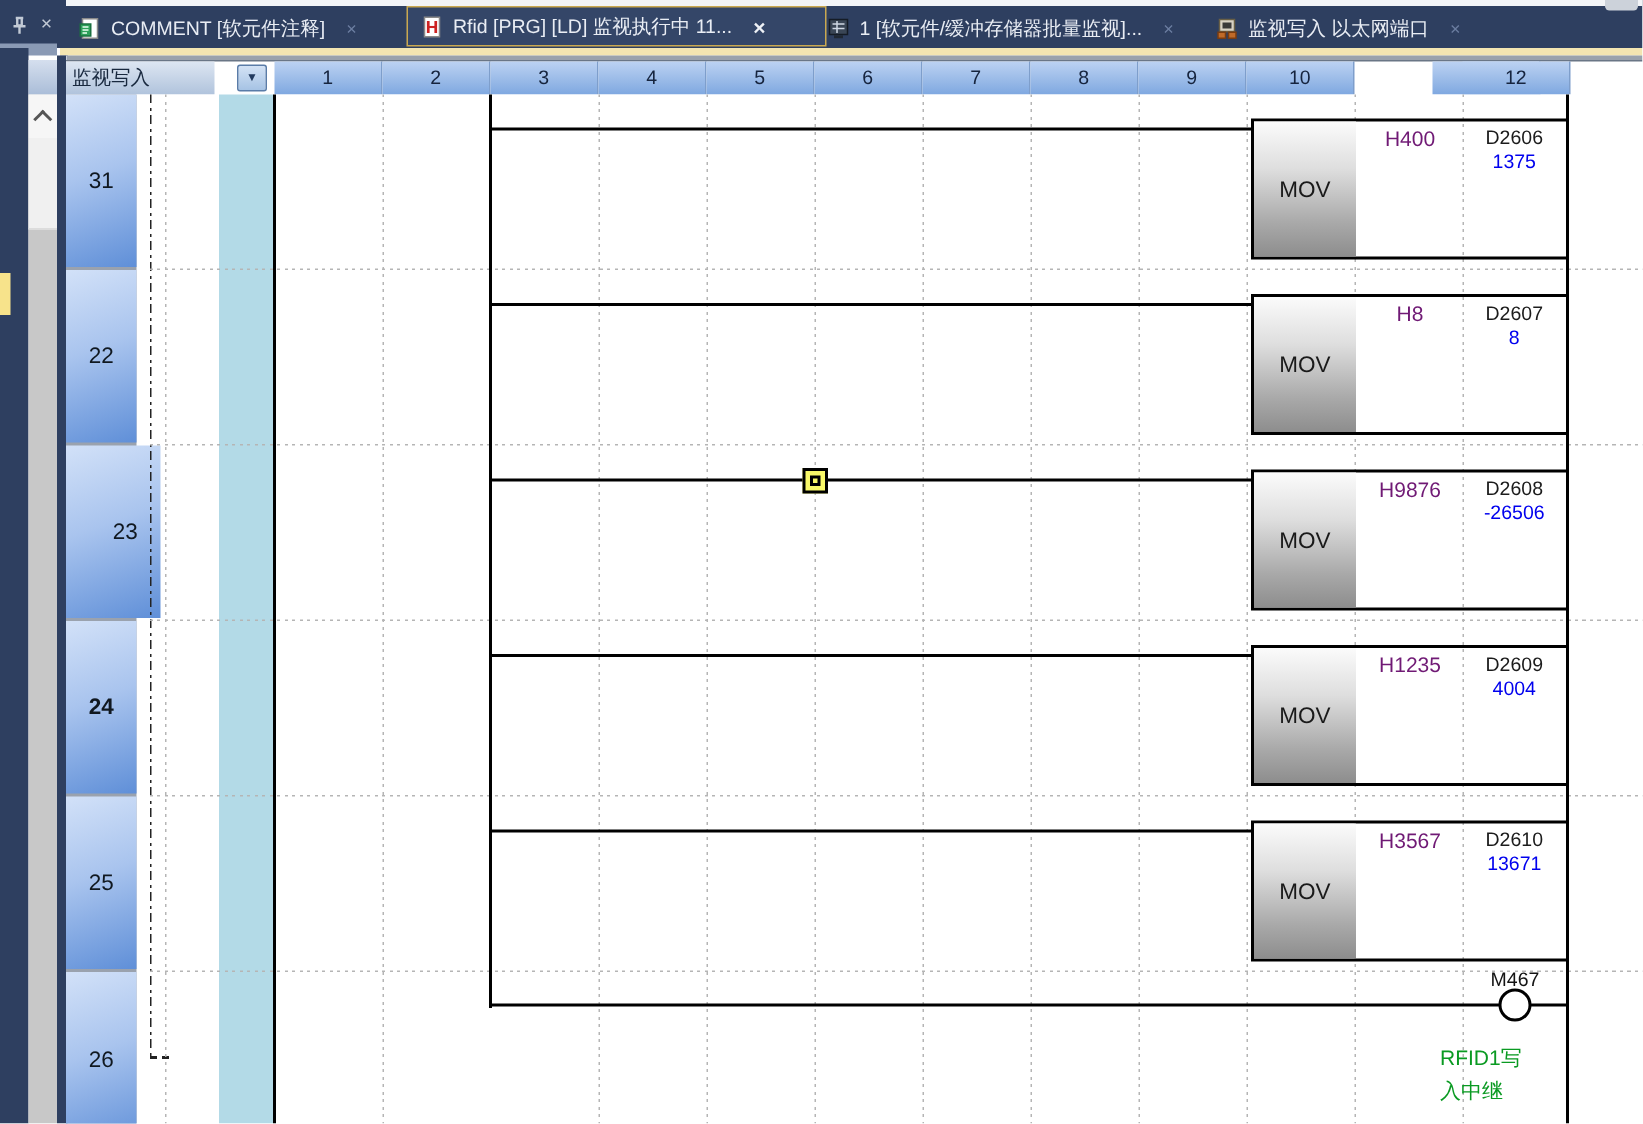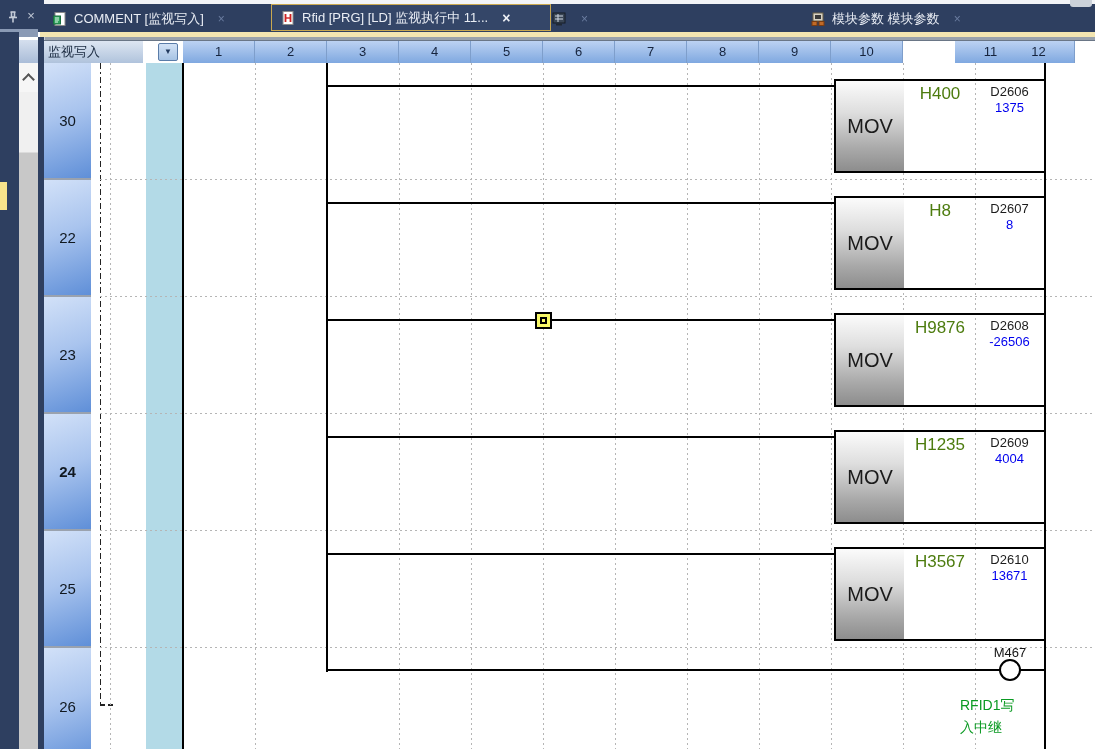--- a/index.html
+++ b/index.html
@@ -60,22 +60,22 @@
   .dashdot{left:100px;top:63px;width:1px;height:643px;
       background:repeating-linear-gradient(180deg,#222 0 6px,transparent 6px 9px,#222 9px 11px,transparent 11px 14px);}
   .dashdot-hook{left:100px;top:704px;width:13px;height:2px;
       background:repeating-linear-gradient(90deg,#222 0 5px,transparent 5px 8px);}
   .rail{width:2px;background:#000;}
   .rung{height:2px;background:#000;}
 
   .movbox{left:834px;width:212px;height:94px;border:2px solid #000;box-sizing:border-box;background:transparent;}
   .movgray{position:absolute;left:0;top:0;width:68px;height:100%;
       background:linear-gradient(180deg,#fbfbfb 0%,#dedede 35%,#a9a9a9 75%,#8d8d8d 100%);
-      display:flex;align-items:center;justify-content:center;color:#1a1a1a;font-size:20px;}
-  .srclabel{position:absolute;left:68px;top:3px;width:72px;text-align:center;font-size:17px;color:#4d7c0f;}
+      display:flex;align-items:center;justify-content:center;color:#1a1a1a;font-size:15px;}
+  .srclabel{position:absolute;left:68px;top:3px;width:72px;text-align:center;font-size:14px;color:#701a75;}
   .dstlabel{position:absolute;left:139px;top:3px;width:69px;text-align:center;font-size:13px;color:#1c1c1c;}
   .vallabel{position:absolute;left:139px;top:19px;width:69px;text-align:center;font-size:13px;color:#0000ee;}
 
   .cursor{left:535px;top:312px;width:17px;height:17px;border:2px solid #000;background:#f8f868;box-sizing:border-box;}
   .cursor .inner{position:absolute;inset:0;margin:auto;width:7px;height:7px;border:2px solid #000;
       background:#f8f868;box-sizing:border-box;}
 
   .coil{left:999px;top:659px;width:22px;height:22px;border:2px solid #000;border-radius:50%;
       background:#fff;box-sizing:border-box;}
   .coillabel{left:974px;top:645px;width:72px;text-align:center;font-size:13px;color:#141414;}
@@ -100,21 +100,21 @@
 <div class="abs panelclose">×</div>
 
 <div class="abs tab" style="left:52px;">
   <span class="tabicon">
     <svg width="16" height="16" viewBox="0 0 16 16">
       <rect x="3" y="1.5" width="10" height="13" fill="#ffffff" stroke="#8a8a8a"></rect>
       <rect x="1.5" y="5" width="7" height="8" fill="#2da05a" stroke="#1a7040"></rect>
       <path d="M3 7 h4 M3 9 h4 M3 11 h3" stroke="#eafff2" stroke-width="1"></path>
     </svg>
   </span>
-  <span>COMMENT [监视写入]</span>
+  <span>COMMENT [软元件注释]</span>
   <span class="closex">×</span>
 </div>
 
 <div class="abs tab tab-active" style="left:271px;width:280px;padding:0 8px;">
   <span class="tabicon">
     <svg width="16" height="16" viewBox="0 0 16 16">
       <rect x="3" y="1.5" width="10" height="13" fill="#ffffff" stroke="#8a8a8a"></rect>
       <path d="M5.5 4 v8 M10.5 4 v8" stroke="#cc2222" stroke-width="1.8"></path>
       <path d="M5.5 8 h5" stroke="#cc2222" stroke-width="1.4"></path>
     </svg>
@@ -124,33 +124,34 @@
 </div>
 
 <div class="abs tab" style="left:551px;">
   <span class="tabicon">
     <svg width="16" height="16" viewBox="0 0 16 16">
       <rect x="2" y="2" width="12" height="10" fill="#3a4656" stroke="#151c26"></rect>
       <path d="M4 5 h8 M4 8 h8 M7 3 v8" stroke="#cfd8e4" stroke-width="1"></path>
       <rect x="5" y="12.5" width="6" height="2" fill="#202833"></rect>
     </svg>
   </span>
+  <span>1 [软元件/缓冲存储器批量监视]...</span>
   <span class="closex">×</span>
 </div>
 
 <div class="abs tab" style="left:810px;">
   <span class="tabicon">
     <svg width="16" height="16" viewBox="0 0 16 16">
       <rect x="3" y="2" width="10" height="8" fill="#d8d2c4" stroke="#6a6046"></rect>
       <rect x="5" y="4" width="6" height="4" fill="#3a3a3a"></rect>
       <rect x="2" y="10.5" width="5" height="4" fill="#c06a28" stroke="#7a3c10"></rect>
       <rect x="9" y="10.5" width="5" height="4" fill="#c06a28" stroke="#7a3c10"></rect>
     </svg>
   </span>
-  <span>模块参数 模块参数</span>
+  <span>监视写入 以太网端口</span>
   <span class="closex">×</span>
 </div>
 
 <div class="abs creamstrip"></div>
 <div class="abs leftcorner-strip"></div>
 <div class="abs graysep"></div>
 <div class="abs topright-btn"></div>
 
 <div class="abs leftnavy"></div>
 <div class="abs navygap"></div>
@@ -172,28 +173,28 @@
 <div class="abs colhdr" style="left:255px;">2</div>
 <div class="abs colhdr" style="left:327px;">3</div>
 <div class="abs colhdr" style="left:399px;">4</div>
 <div class="abs colhdr" style="left:471px;">5</div>
 <div class="abs colhdr" style="left:543px;">6</div>
 <div class="abs colhdr" style="left:615px;">7</div>
 <div class="abs colhdr" style="left:687px;">8</div>
 <div class="abs colhdr" style="left:759px;">9</div>
 <div class="abs colhdr" style="left:831px;">10</div>
 <div class="abs colhdr" style="left:955px;">11</div>
-<div class="abs colhdr" style="left:1003px;">12</div>
+<div class="abs colhdr" style="left:975px;">12</div>
 
 <div class="abs editor"></div>
 
 <div class="abs rowbase"></div>
-<div class="abs rowcell" style="top:63px;">30</div>
+<div class="abs rowcell" style="top:63px;">31</div>
 <div class="abs rowcell" style="top:180px;">22</div>
-<div class="abs rowcell" style="top:297px;">23</div>
+<div class="abs rowcell" style="top:297px;padding-left:16px;">23</div>
 <div class="abs rowcell" style="top:414px;font-weight:bold;">24</div>
 <div class="abs rowcell" style="top:531px;">25</div>
 <div class="abs rowcell" style="top:648px;height:117px;">26</div>
 
 <div class="abs band"></div>
 <div class="abs dashdot"></div>
 <div class="abs dashdot-hook"></div>
 
 <div class="abs vdot" style="left:110px;"></div>
 <div class="abs vdot" style="left:255px;"></div>

